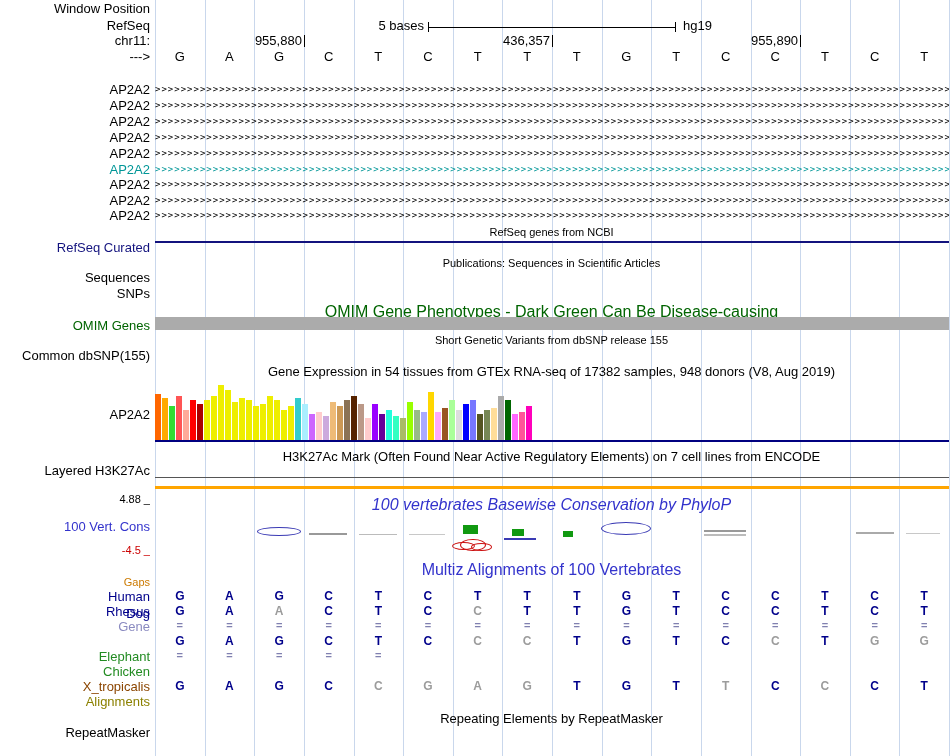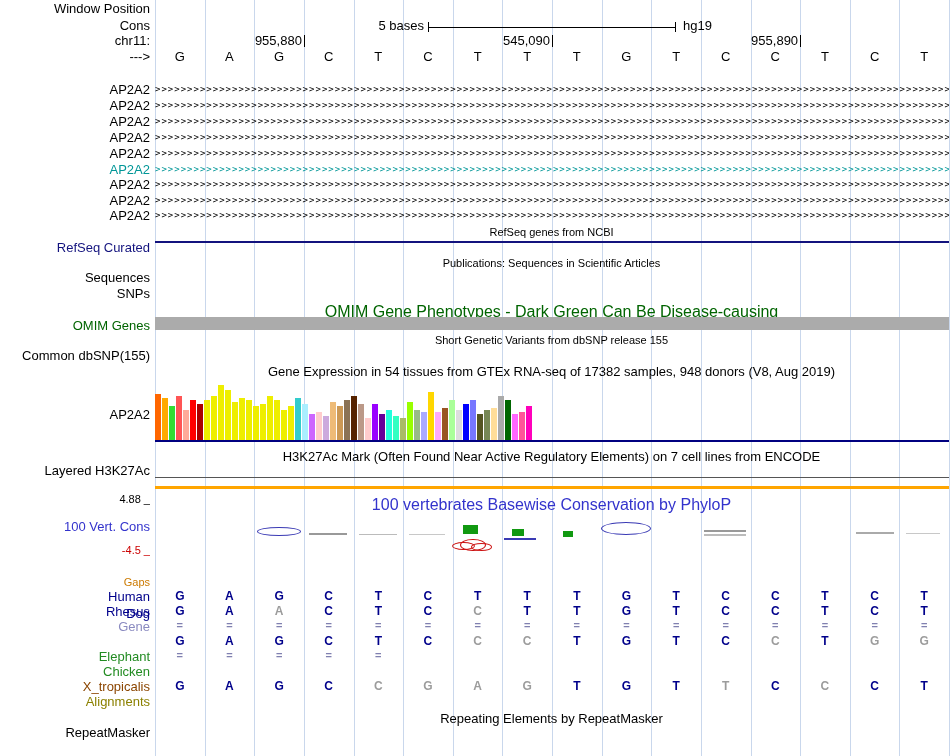--- a/index.html
+++ b/index.html
@@ -37,21 +37,21 @@
       <div class="gridline" style="left: 750.5px;"></div>
       <div class="gridline" style="left: 800.1px;"></div>
       <div class="gridline" style="left: 849.8px;"></div>
       <div class="gridline" style="left: 899.4px;"></div>
       <div class="gridline" style="left: 949px;"></div>
     </div>
   <div id="content">
 
     <div class="ll" style="top:1px">Window Position</div>
 
-    <div class="ll" style="top:18px">Cons</div>
+    <div class="ll" style="top:18px">RefSeq</div>
     <div style="position:absolute; top:18px; left:324px; width:100px; text-align:right; font-size:13px">5 bases</div>
     <div>
       <div style="position:absolute; left:428px; top:27px; width:248px; height:1px; background:#000"></div>
       <div style="position:absolute; left:428px; top:22px; width:1px; height:10px; background:#000"></div>
       <div style="position:absolute; left:675px; top:22px; width:1px; height:10px; background:#000"></div>
     </div>
     <div style="position:absolute; top:18px; left:683px; font-size:13px">hg19</div>
 
     <div class="ll" style="top:33px">chr11:</div>
     <div class="ll" style="top:49px">---&gt;</div>
@@ -131,33 +131,34 @@
         <div style="position: absolute; left: 371px; bottom: 0px; width: 6px; height: 34px; background: rgb(255, 0, 187);"></div>
       </div>
     <div class="hline" style="top: 440px; height: 2px; background: rgb(0, 0, 128);"></div>
 
     <div class="ct" style="top:449px">H3K27Ac Mark (Often Found Near Active Regulatory Elements) on 7 cell lines from ENCODE</div>
     <div class="ll" style="top:463px">Layered H3K27Ac</div>
     <div class="hline" style="top:477px; height:1px; background:#555"></div>
     <div class="hline" style="top: 486px; height: 3px; background: rgb(255, 165, 0);"></div>
 
     <div class="ll sm" style="top:493px">4.88 _</div>
-    <div class="ct md" style="top: 496px; color: rgb(51, 51, 204);">100 vertebrates Basewise Conservation by PhyloP</div>
+    <div class="ct md" style="top: 496px; color: rgb(51, 51, 204); font-style: italic;">100 vertebrates Basewise Conservation by PhyloP</div>
     <div class="ll" style="top: 519px; color: rgb(51, 51, 204);">100 Vert. Cons</div>
     <div class="ll sm" style="top: 544px; color: rgb(204, 0, 0);">-4.5 _</div>
 
+    <div class="ct md" style="top: 561px; color: rgb(51, 51, 204);">Multiz Alignments of 100 Vertebrates</div>
     <div class="ll sm" style="top: 576px; color: rgb(204, 122, 0);">Gaps</div>
 
     <div class="ct" style="top:711px">Repeating Elements by RepeatMasker</div>
     <div class="ll" style="top:725px">RepeatMasker</div>
 
   <div style="position: absolute; left: 303.9px; top: 35px; width: 1px; height: 12px; background: rgb(0, 0, 0);"></div>
       <div style="position: absolute; left: 239.9px; top: 33px; width: 62px; text-align: right; font-size: 13px;">955,880</div>
       <div style="position: absolute; left: 552px; top: 35px; width: 1px; height: 12px; background: rgb(0, 0, 0);"></div>
-      <div style="position: absolute; left: 488px; top: 33px; width: 62px; text-align: right; font-size: 13px;">545,090</div>
+      <div style="position: absolute; left: 488px; top: 33px; width: 62px; text-align: right; font-size: 13px;">436,357</div>
       <div style="position: absolute; left: 800.1px; top: 35px; width: 1px; height: 12px; background: rgb(0, 0, 0);"></div>
       <div style="position: absolute; left: 736.1px; top: 33px; width: 62px; text-align: right; font-size: 13px;">955,890</div>
       <div style="position: absolute; left: 155px; top: 49px; width: 49.625px; text-align: center; font-size: 13px;">G</div>
       <div style="position: absolute; left: 204.6px; top: 49px; width: 49.625px; text-align: center; font-size: 13px;">A</div>
       <div style="position: absolute; left: 254.3px; top: 49px; width: 49.625px; text-align: center; font-size: 13px;">G</div>
       <div style="position: absolute; left: 303.9px; top: 49px; width: 49.625px; text-align: center; font-size: 13px;">C</div>
       <div style="position: absolute; left: 353.5px; top: 49px; width: 49.625px; text-align: center; font-size: 13px;">T</div>
       <div style="position: absolute; left: 403.1px; top: 49px; width: 49.625px; text-align: center; font-size: 13px;">C</div>
       <div style="position: absolute; left: 452.8px; top: 49px; width: 49.625px; text-align: center; font-size: 13px;">T</div>
       <div style="position: absolute; left: 502.4px; top: 49px; width: 49.625px; text-align: center; font-size: 13px;">T</div>

